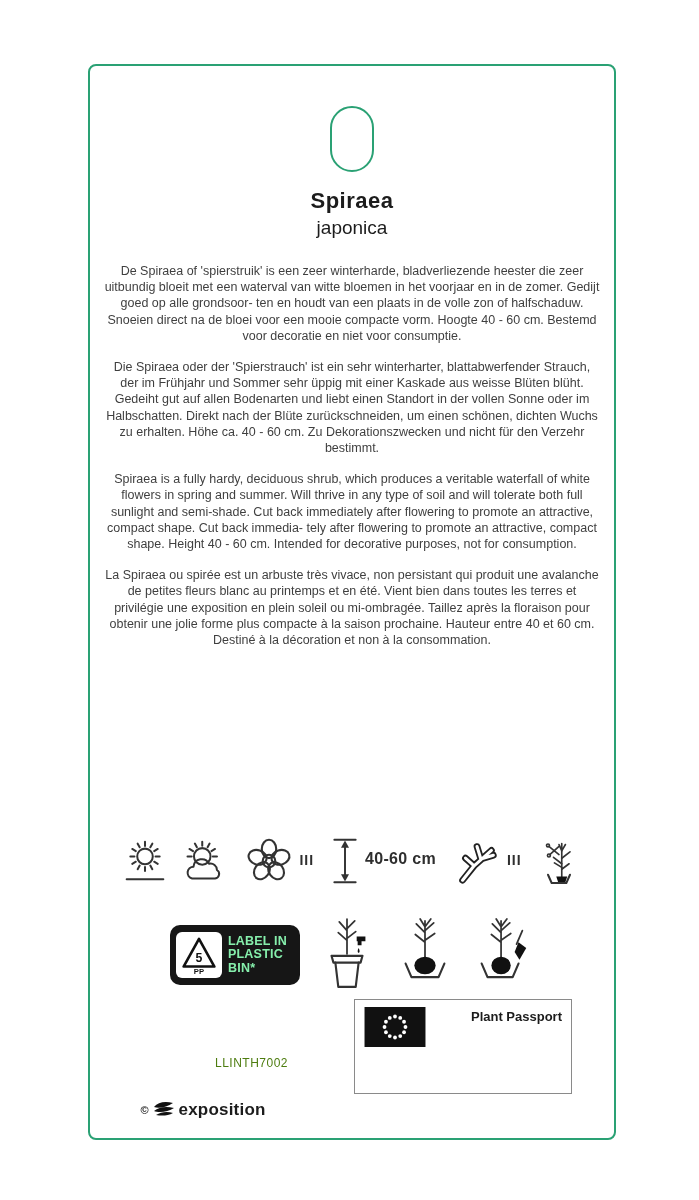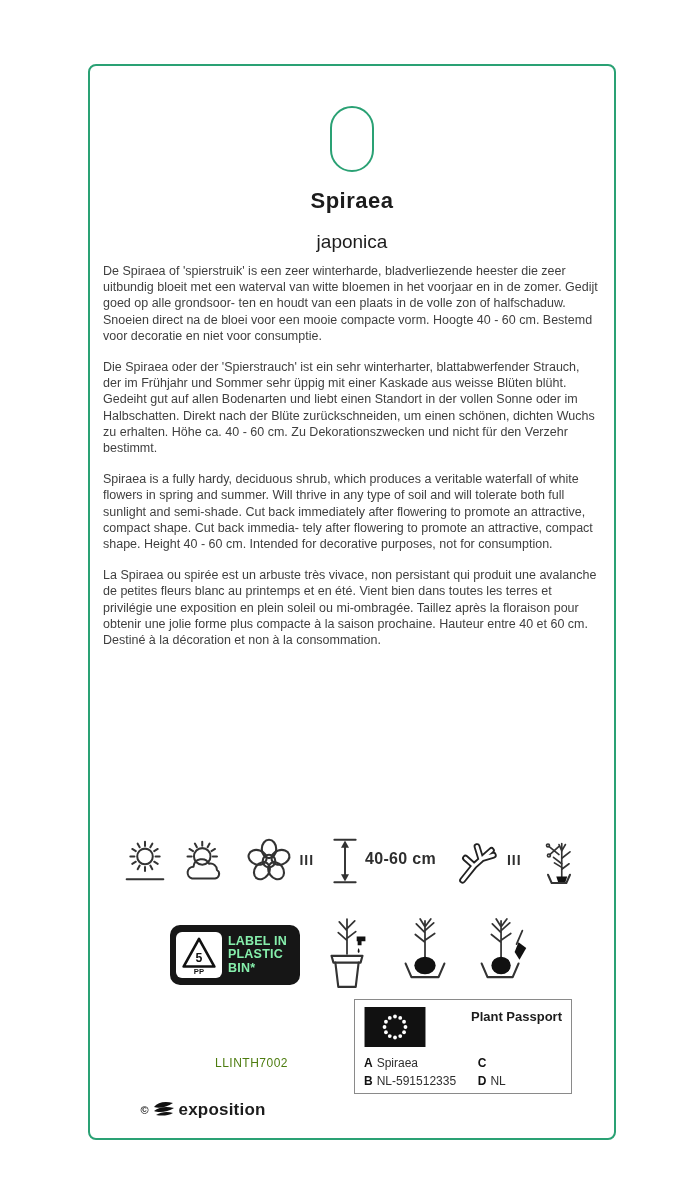--- a/index.html
+++ b/index.html
@@ -4,22 +4,22 @@
 <style>
   html,body{margin:0;padding:0;background:#ffffff;}
   .page{position:relative;width:699px;height:1200px;background:#ffffff;overflow:hidden;
         font-family:"Liberation Sans", sans-serif;color:#3d3d3d;}
   .card{position:absolute;left:88px;top:64px;width:524px;height:1072px;
         border:2px solid #2aa174;border-radius:8px;background:#ffffff;}
   .hole{position:absolute;left:50%;top:40px;transform:translateX(-50%);
         width:40px;height:62px;border:2px solid #2aa174;border-radius:22px;background:#ffffff;}
   .title-block{position:absolute;top:122px;left:0;right:0;text-align:center;color:#1c1c1c;}
   .title{font-size:22px;font-weight:bold;letter-spacing:.5px;}
-  .subtitle{font-size:19px;margin-top:17px;font-weight:normal;}
-  .descriptions{position:absolute;top:197px;left:13px;right:13px;}
+  .subtitle{font-size:19px;margin-top:3px;font-weight:normal;}
+  .descriptions{position:absolute;top:197px;left:13px;right:13px;text-align:center;}
   .descriptions p{margin:0 0 15px 0;font-size:12.5px;line-height:16.2px;color:#3f3f3f;}
   .icon-row{position:absolute;top:760px;left:0;right:0;height:74px;
             display:flex;justify-content:center;align-items:center;gap:15px;}
   .icon-unit{display:flex;align-items:center;gap:4px;}
   .roman{font-size:14px;font-weight:bold;letter-spacing:1px;color:#2e2e2e;margin-bottom:6px;}
   .height-label{font-size:16px;font-weight:bold;color:#2e2e2e;margin-bottom:8px;letter-spacing:.3px;}
   .recycle-row{position:absolute;top:843px;left:0;right:0;display:flex;
                justify-content:center;align-items:flex-end;gap:16px;}
   .bin-label{width:130px;height:60px;background:#161616;border-radius:10px;
              display:flex;align-items:center;gap:6px;padding:0 6px;box-sizing:border-box;
@@ -227,26 +227,20 @@
                 <circle cx="26.5" cy="30.5" r="2"></circle>
                 <circle cx="22.5" cy="26.5" r="2"></circle>
               <circle cx="21" cy="21" r="2"></circle>
                 <circle cx="22.5" cy="15.5" r="2"></circle>
                 <circle cx="26.5" cy="11.5" r="2"></circle>
             </g>
           </svg>
         </span>
         <span class="pp-title">Plant Passport</span>
       </div>
-      <div class="pp-grid">
-        <span class="pp-item"><b>A</b><span>Spiraea</span></span>
-        <span class="pp-item"><b>C</b><span></span></span>
-        <span class="pp-item"><b>B</b><span>NL-591512335</span></span>
-        <span class="pp-item"><b>D</b><span>NL</span></span>
-      </div>
     </div>
 
     <div class="footer-code">LLINTH7002</div>
 
     <div class="brand">
       <span class="copy">©</span>
       <span>
         <svg width="22" height="15" viewBox="0 0 22 15">
           <path d="M1,6 C5,1 12,0 20,2 C14,6 6,8 1,6 Z" fill="#111"></path>
           <path d="M1,10 C6,6 13,5 21,7 C15,11 6,12 1,10 Z" fill="#111"></path>

